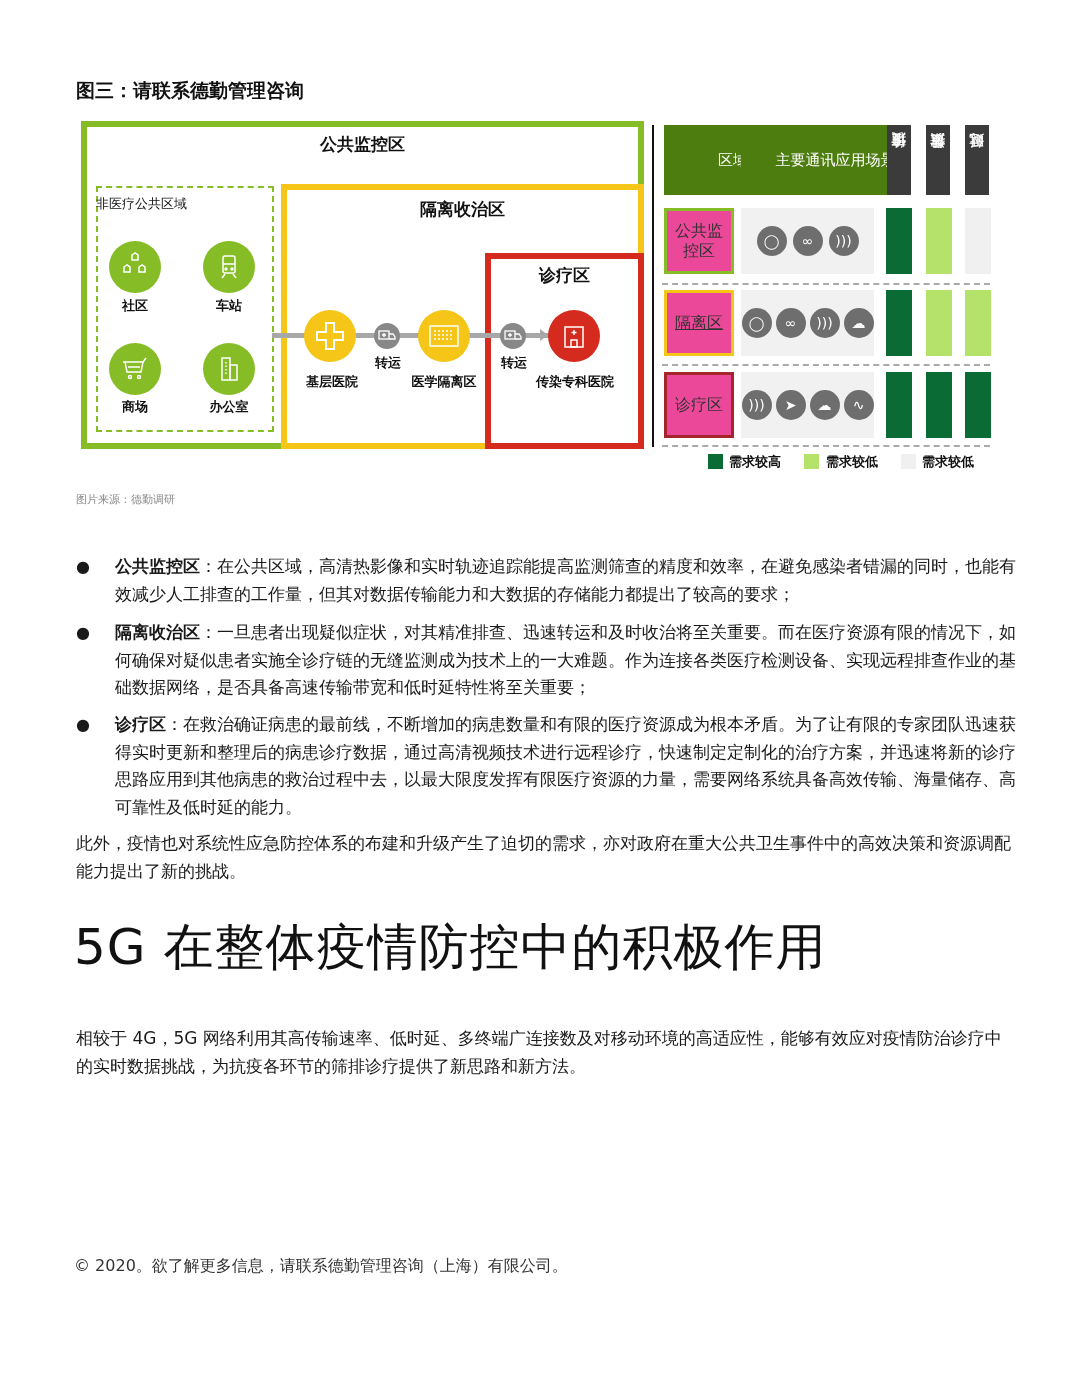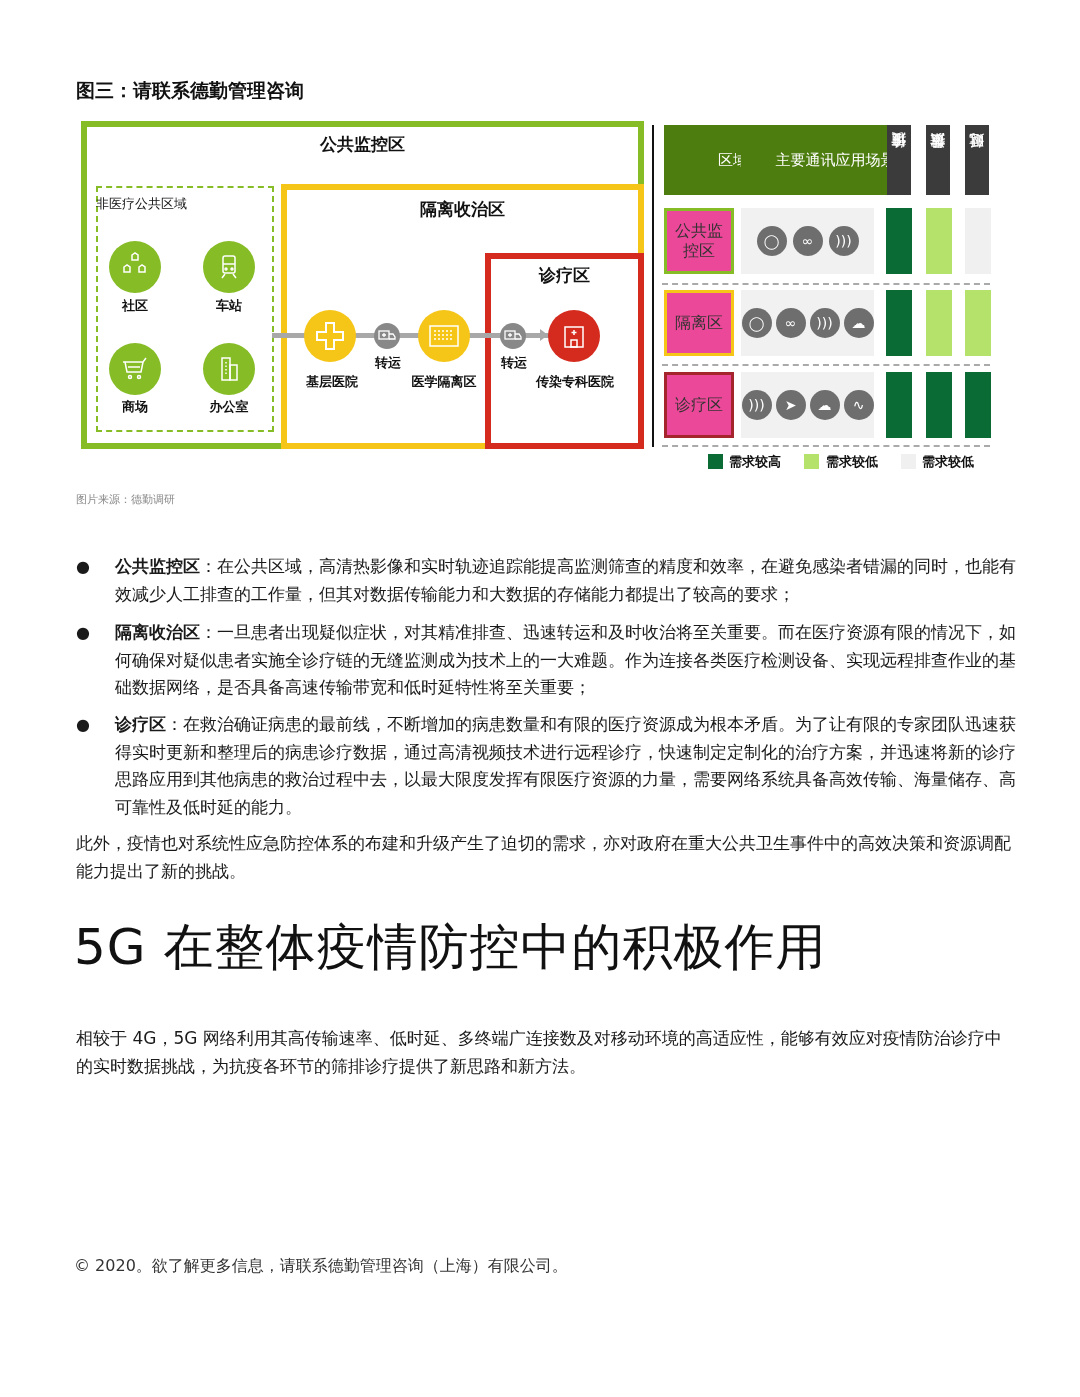--- a/index.html
+++ b/index.html
@@ -169,21 +169,21 @@
   <div class="abs icons" style="left:741px;top:208px;width:133px;height:66px;">
     <div class="ic">◯</div>
     <div class="ic">∞</div>
     <div class="ic">)))</div>
   </div>
   <div class="abs bar" style="left:886px;top:208px;background:#0b6b35;"></div>
   <div class="abs bar" style="left:926px;top:208px;background:#b5e26a;"></div>
   <div class="abs bar" style="left:965px;top:208px;background:#f0f0f0;"></div>
   <div class="abs dash" style="top:283px;"></div>
 
-  <div class="abs zone" style="left:664px;top:290px;width:70px;height:66px;border:3px solid #f5c518;">
+  <div class="abs zone" style="left:664px;top:290px;width:70px;height:66px;border:3px solid #f5c518;text-decoration:underline;">
     <div>隔离区</div>
   </div>
   <div class="abs icons" style="left:741px;top:290px;width:133px;height:66px;gap:4px;">
     <div class="ic">◯</div>
     <div class="ic">∞</div>
     <div class="ic">)))</div>
     <div class="ic">☁</div>
   </div>
   <div class="abs bar" style="left:886px;top:290px;background:#0b6b35;"></div>
   <div class="abs bar" style="left:926px;top:290px;background:#b5e26a;"></div>

